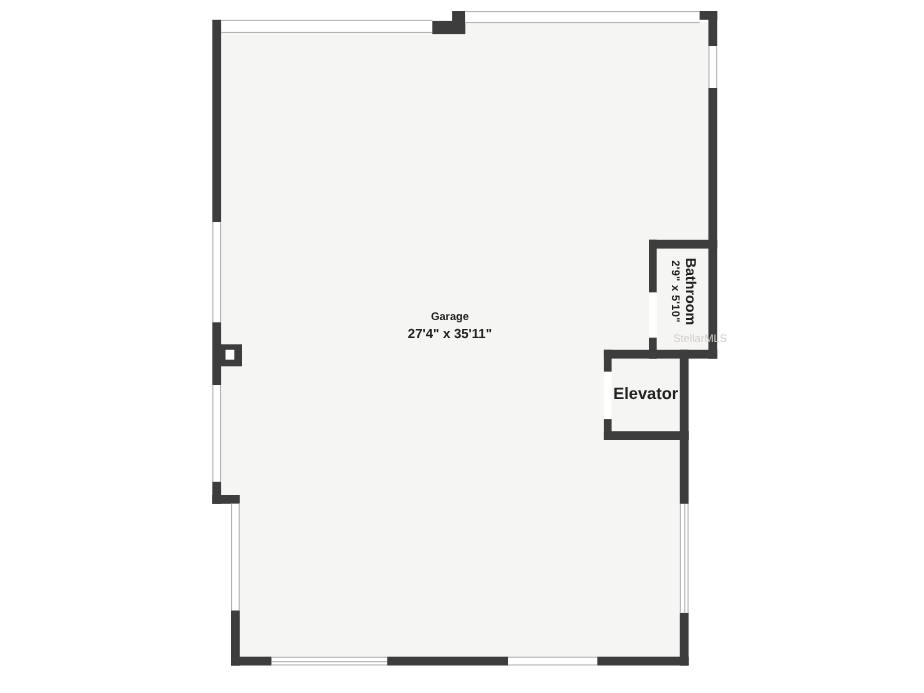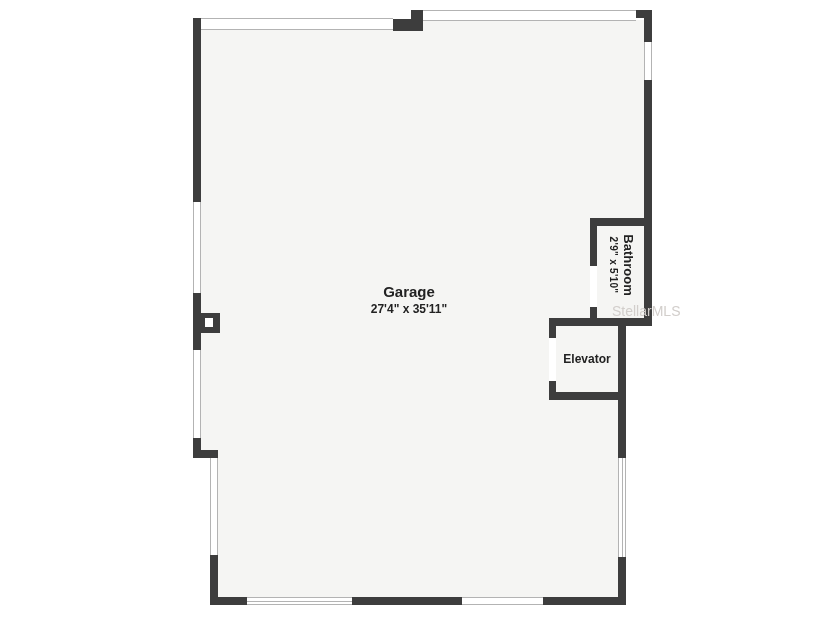--- a/index.html
+++ b/index.html
@@ -21,28 +21,28 @@
   .abs{position:absolute;box-sizing:border-box;}
   .fill{background:var(--fill);}
   .mask{background:var(--bg);}
   .wall{background:var(--wall);}
   .winh{background:#fff;border-top:1.5px solid var(--wl);border-bottom:1.5px solid var(--wl);}
   .winv{background:#fff;border-left:1.5px solid var(--wl);border-right:1.5px solid var(--wl);}
   .winh.center::after{content:"";position:absolute;left:0;right:0;top:50%;height:1px;margin-top:-0.5px;background:var(--wl);}
   .winv.center::after{content:"";position:absolute;top:0;bottom:0;left:50%;width:1px;margin-left:-0.5px;background:var(--wl);}
   .door{background:#fff;}
   .room-label{color:var(--label);text-align:center;}
-  .room-name{font-weight:bold;font-size:15px;line-height:1.25;}
+  .room-name{font-weight:bold;font-size:10px;line-height:1.25;}
   .room-dims{font-weight:bold;font-size:12px;line-height:1.3;}
   #elevator-label{display:flex;align-items:center;justify-content:center;}
-  #elevator-label .room-name{font-size:12px;}
+  #elevator-label .room-name{font-size:15px;}
   #bathroom-label{transform:rotate(90deg);}
   #bathroom-label .room-name{font-size:13px;}
   #bathroom-label .room-dims{font-size:10px;letter-spacing:0.3px;}
-  #watermark{font-size:14px;color:var(--wm);white-space:nowrap;z-index:30;}
+  #watermark{font-size:10px;color:var(--wm);white-space:nowrap;z-index:30;}
   #disclaimer{left:0;width:100%;text-align:center;font-size:8.5px;color:#2e2e2e;letter-spacing:0.1px;}
 </style>
 </head>
 <body>
 
 <div id="plan">
 
   <div class="abs fill" style="left:201px;top:20px;width:444px;height:581px;"></div>
   <div class="abs mask" style="left:626px;top:326px;width:214px;height:304px;"></div>
   <div class="abs mask" style="left:0px;top:458px;width:210px;height:172px;"></div>

